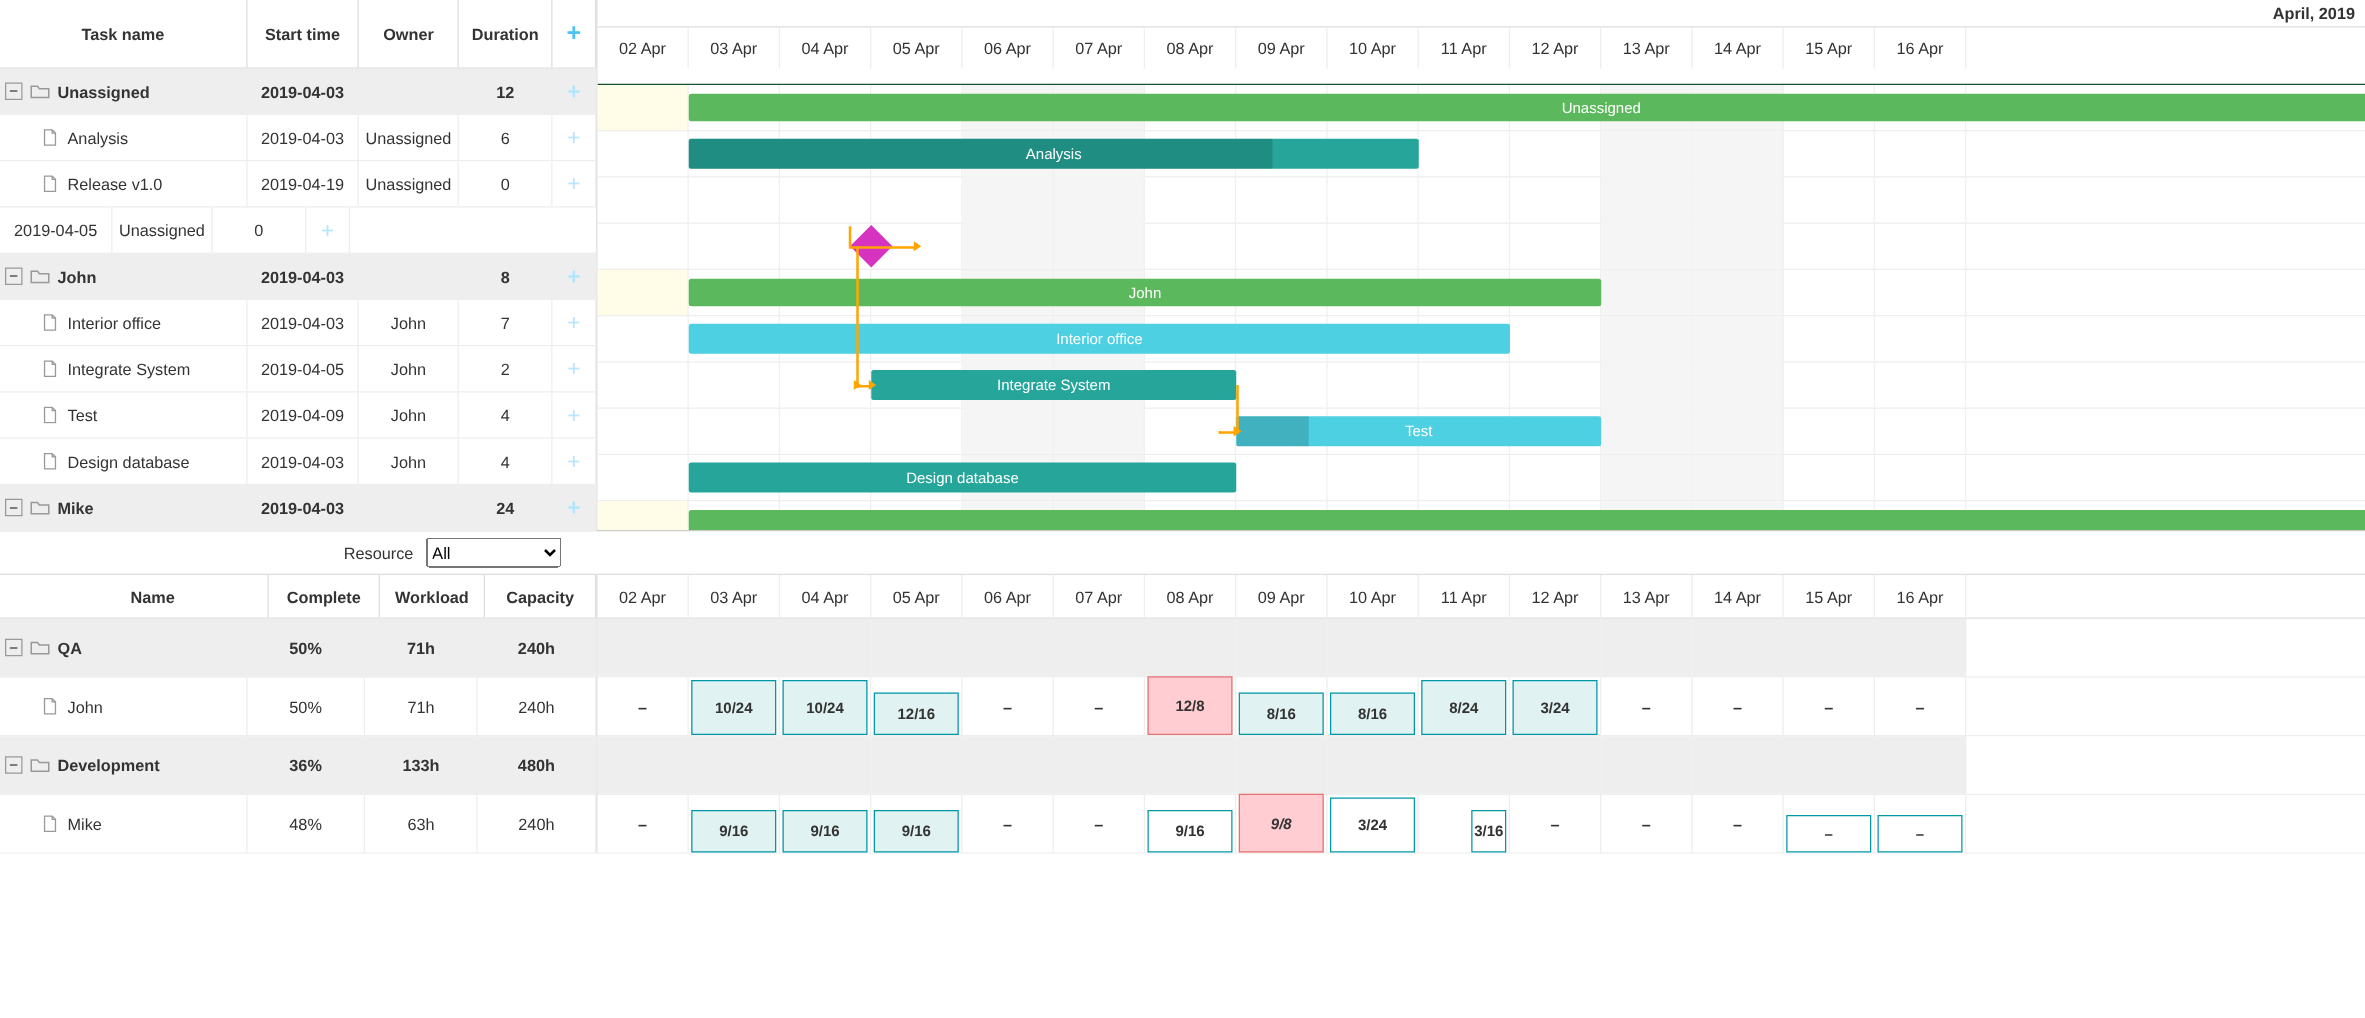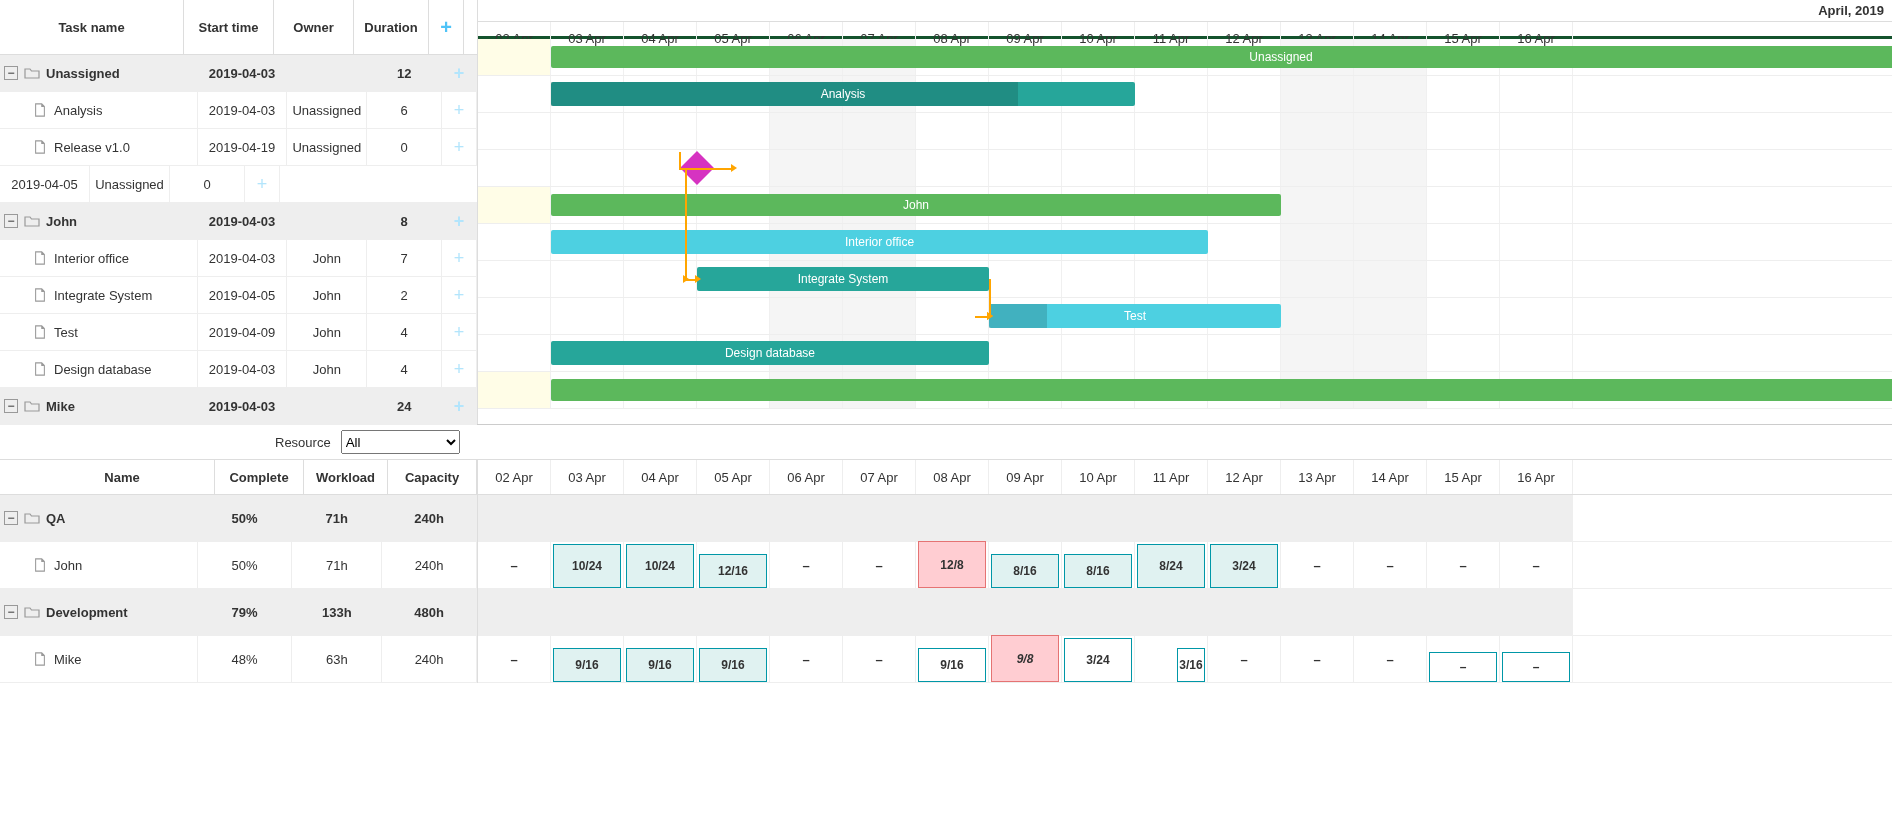--- a/index.html
+++ b/index.html
@@ -2,58 +2,58 @@
 <html><head>
 <meta charset="utf-8">
 <style>
 * { box-sizing: border-box; margin: 0; padding: 0; }
 body { font-family: Arial, sans-serif; font-size: 13px; color: #333; background: #fff; width: 1892px; }
 .gantt-container { width: 100%; }
 .top-section { display: flex; height: 425px; border-bottom: 1px solid #ccc; }
 .task-grid { width: 478px; border-right: 1px solid #ddd; }
 .grid-header { height: 55px; display: flex; border-bottom: 1px solid #ddd; }
 .grid-header .hcell { display: flex; align-items: center; justify-content: center; font-weight: bold; border-right: 1px solid #ddd; }
-.hcell.task-name { width: 184px; }
+.hcell.task-name { width: 198px; }
 .hcell.start-time { width: 90px; }
 .hcell.owner { width: 80px; }
 .hcell.duration { width: 75px; }
 .hcell.add-col { width: 35px; color: #4fc3f7; font-size: 20px; font-weight: bold; cursor: pointer; }
 .grid-body .row { height: 37px; display: flex; align-items: center; border-bottom: 1px solid #eee; }
 .grid-body .row.group { background: #eeeeee; font-weight: bold; }
 .cell { display: flex; align-items: center; height: 100%; border-right: 1px solid #eee; padding: 0 4px; }
 .cell.task-name-c { width: 198px; }
 .cell.start-time-c { width: 90px; justify-content: center; }
 .cell.owner-c { width: 80px; justify-content: center; }
 .cell.duration-c { width: 75px; justify-content: center; }
 .cell.add-c { width: 35px; justify-content: center; color: #b3e5fc; font-size: 18px; cursor: pointer; }
 .toggle { width: 14px; height: 14px; border: 1px solid #999; display: inline-flex; align-items: center; justify-content: center; font-size: 12px; line-height: 1; margin-right: 6px; cursor: pointer; color: #666; }
 .icon-folder, .icon-doc { display: inline-flex; margin-right: 6px; color: #999; }
 .indent { display: inline-block; width: 28px; }
 .timeline { flex: 1; position: relative; overflow: hidden; }
-.tl-header { height: 39px; border-bottom: 3px solid #14532d; }
+.tl-header { height: 68px; border-bottom: 1px solid #14532d; }
 .tl-month { height: 22px; display: flex; justify-content: flex-end; align-items: center; padding-right: 8px; font-weight: bold; border-bottom: 1px solid #ddd; }
 .tl-days { height: 33px; display: flex; }
 .tl-day { width: 73px; display: flex; align-items: center; justify-content: center; border-right: 1px solid #eee; }
 .tl-body { position: relative; }
 .tl-row { height: 37px; position: relative; border-bottom: 1px solid #eee; }
 .tl-grid { position: absolute; top: 0; left: 0; right: 0; bottom: 0; display: flex; pointer-events: none; }
 .tl-gcol { width: 73px; border-right: 1px solid #f0f0f0; }
 .tl-gcol.weekend { background: #f5f5f5; }
 .tl-gcol.highlight { background: #fffde7; }
 .bar { position: absolute; height: 24px; top: 6px; border-radius: 2px; color: #fff; display: flex; align-items: center; justify-content: center; font-size: 12px; cursor: pointer; }
 .bar.group-bar { background: #5cb85c; height: 22px; top: 7px; }
 .bar.task-bar { background: #26a69a; }
 .bar .progress { position: absolute; left: 0; top: 0; bottom: 0; background: rgba(0,0,0,0.15); }
 .bar.light { background: #4dd0e1; }
 .milestone { position: absolute; width: 24px; height: 24px; background: #d633c1; transform: rotate(45deg); top: 6px; }
 .link-line { position: absolute; border: 1px solid orange; pointer-events: none; }
 .arrow-right { position: absolute; width: 0; height: 0; border-top: 4px solid transparent; border-bottom: 4px solid transparent; border-left: 6px solid orange; }
 
 .resource-filter { height: 35px; display: flex; align-items: center; justify-content: flex-start; padding-left: 275px; gap: 10px; border-bottom: 1px solid #ddd; }
-.resource-filter select { width: 119px; height: 24px; }
+.resource-filter select { width: 108px; height: 24px; }
 
 .bottom-section { display: flex; }
 .res-grid { width: 478px; border-right: 1px solid #ddd; }
 .res-header { height: 35px; display: flex; border-bottom: 1px solid #ddd; }
 .res-header .rhcell { display: flex; align-items: center; justify-content: center; font-weight: bold; border-right: 1px solid #ddd; }
 .rhcell.name-h { width: 198px; margin-left: 30px; }
 .rhcell.complete-h { width: 95px; }
 .rhcell.workload-h { width: 90px; }
 .rhcell.capacity-h { width: 95px; }
 .res-body .rrow { height: 47px; display: flex; align-items: center; border-bottom: 1px solid #eee; }
@@ -536,21 +536,21 @@
           <div class="rrow group">
             <div class="rcell name-c">
               <span class="toggle">−</span>
               <span class="icon-folder">
                 <svg class="ic" viewBox="0 0 16 14">
                   <path fill="none" stroke="#999" stroke-width="1.2" d="M1 3 h5 l1.5 2 H15 v7 H1 z M1 3 v9"></path>
                 </svg>
               </span>
               <span>Development</span>
             </div>
-            <div class="rcell complete-c">79%</div>
+            <div class="rcell complete-c">36%</div>
             <div class="rcell workload-c">133h</div>
             <div class="rcell capacity-c">480h</div>
           </div>
           <div class="rrow">
             <div class="rcell name-c">
               <span class="indent"></span>
               <span class="icon-doc">
                 <svg class="ic" viewBox="0 0 14 16">
                   <path fill="none" stroke="#999" stroke-width="1.2" d="M2 1 h7 l3 3 v11 H2 z M9 1 v3 h3"></path>
                 </svg>

